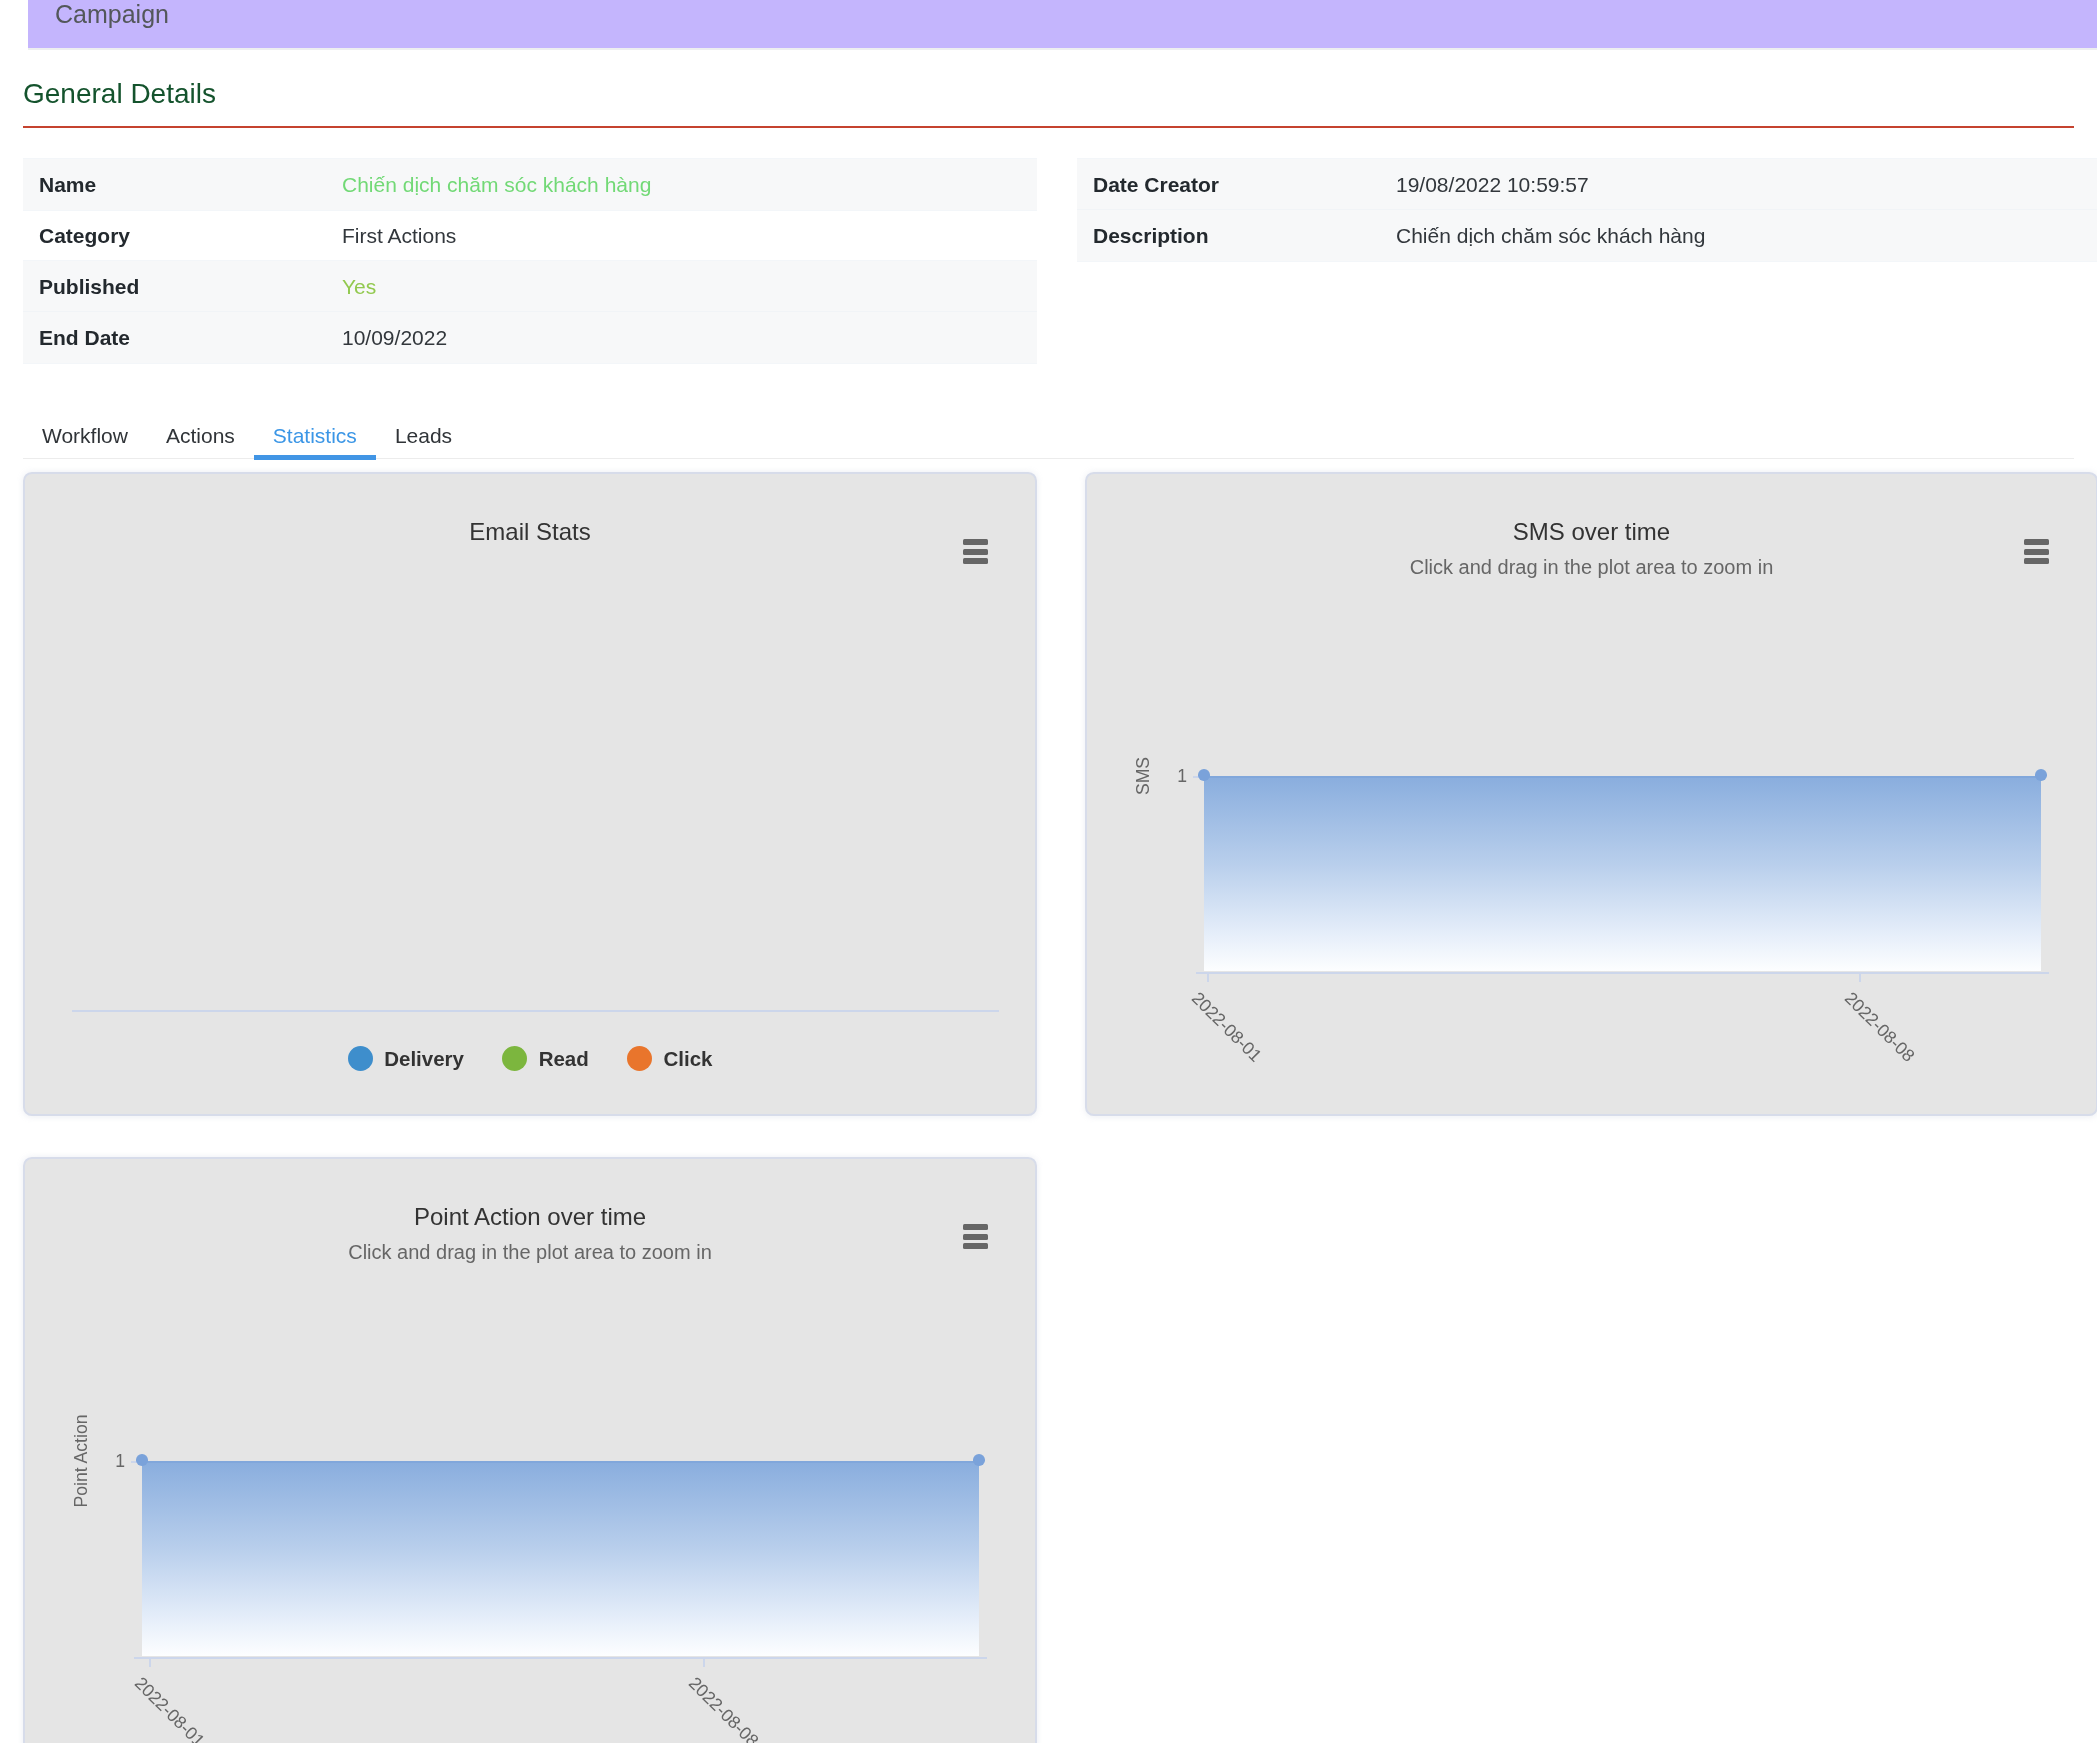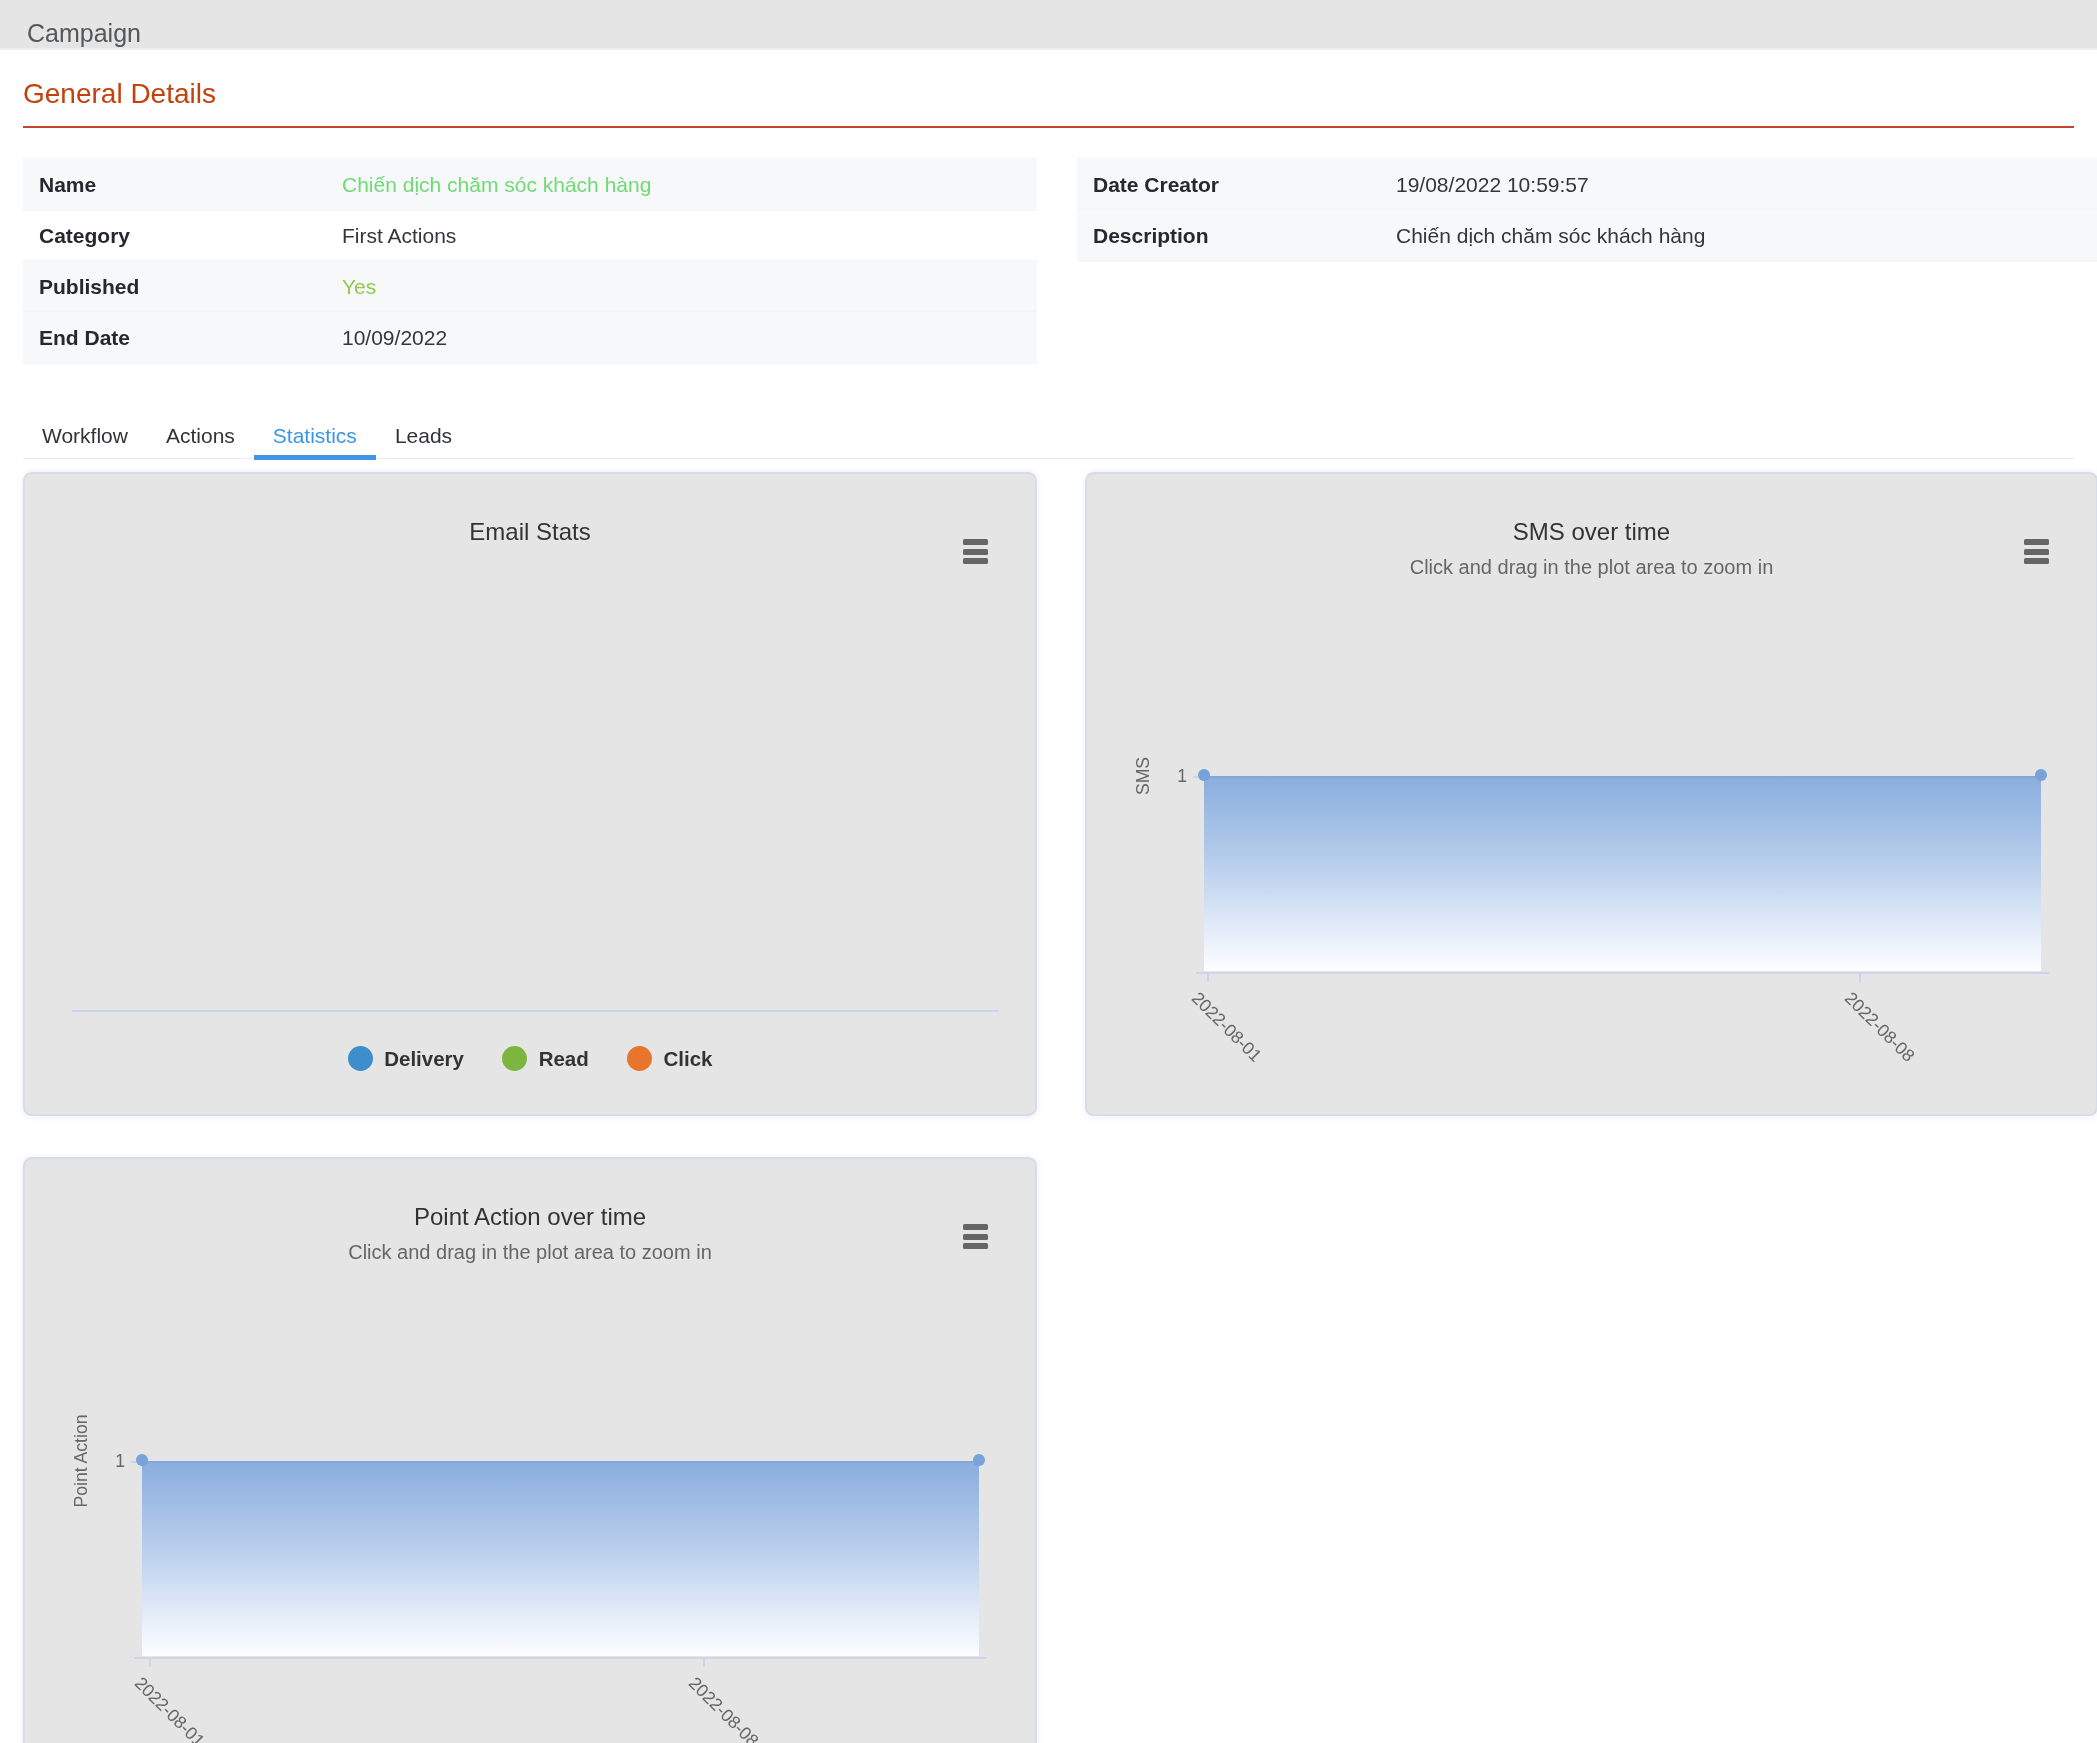--- a/index.html
+++ b/index.html
@@ -1,24 +1,24 @@
 <!DOCTYPE html>
 <html style="font-size:11.7px"><head>
 <meta charset="utf-8">
 <style>
   html,body{margin:0;padding:0;}
   body{
     width:2097px;height:1744px;overflow:hidden;background:#fff;
     font-family:"Liberation Sans","DejaVu Sans",sans-serif;color:#32373c;
   }
   
-  .topbar{height:48px;border-bottom:2.2px solid #edeef0;display:flex;align-items:flex-end;background:#e5e5e5;}
+  .topbar{height:48px;border-bottom:2.2px solid #edeef0;display:flex;align-items:flex-start;background:#c4b5fd;margin-left:28px;}
   .page-title{font-size:25px;font-weight:400;color:#53575a;margin:0 0 0 27px;}
   
-  .section-title{margin:28px 23px 0;font-size:28px;font-weight:500;color:#c2410c;}
+  .section-title{margin:28px 23px 0;font-size:28px;font-weight:500;color:#14532d;}
   .red-rule{margin:16px 23px 0;border-top:2.2px solid #c5432f;height:0;}
   
   .details-grid{display:flex;margin:31px 0 0 23px;align-items:flex-start;}
   .detail-table{display:flex;flex-direction:column;}
   .detail-table.left{width:1014px;margin-right:40px;}
   .detail-table.right{flex:1;min-width:0;}
   .detail-row{height:51px;display:flex;align-items:center;font-size:21px;}
   .detail-row.striped{background:#f7f8f9;box-shadow:0 -0.7px 0 #eef2f7, 0 0.7px 0 #eef2f7;}
   .detail-label{width:319px;padding-left:16px;box-sizing:border-box;font-weight:700;color:#23292e;flex:none;}
   .detail-value{color:#32373c;}

